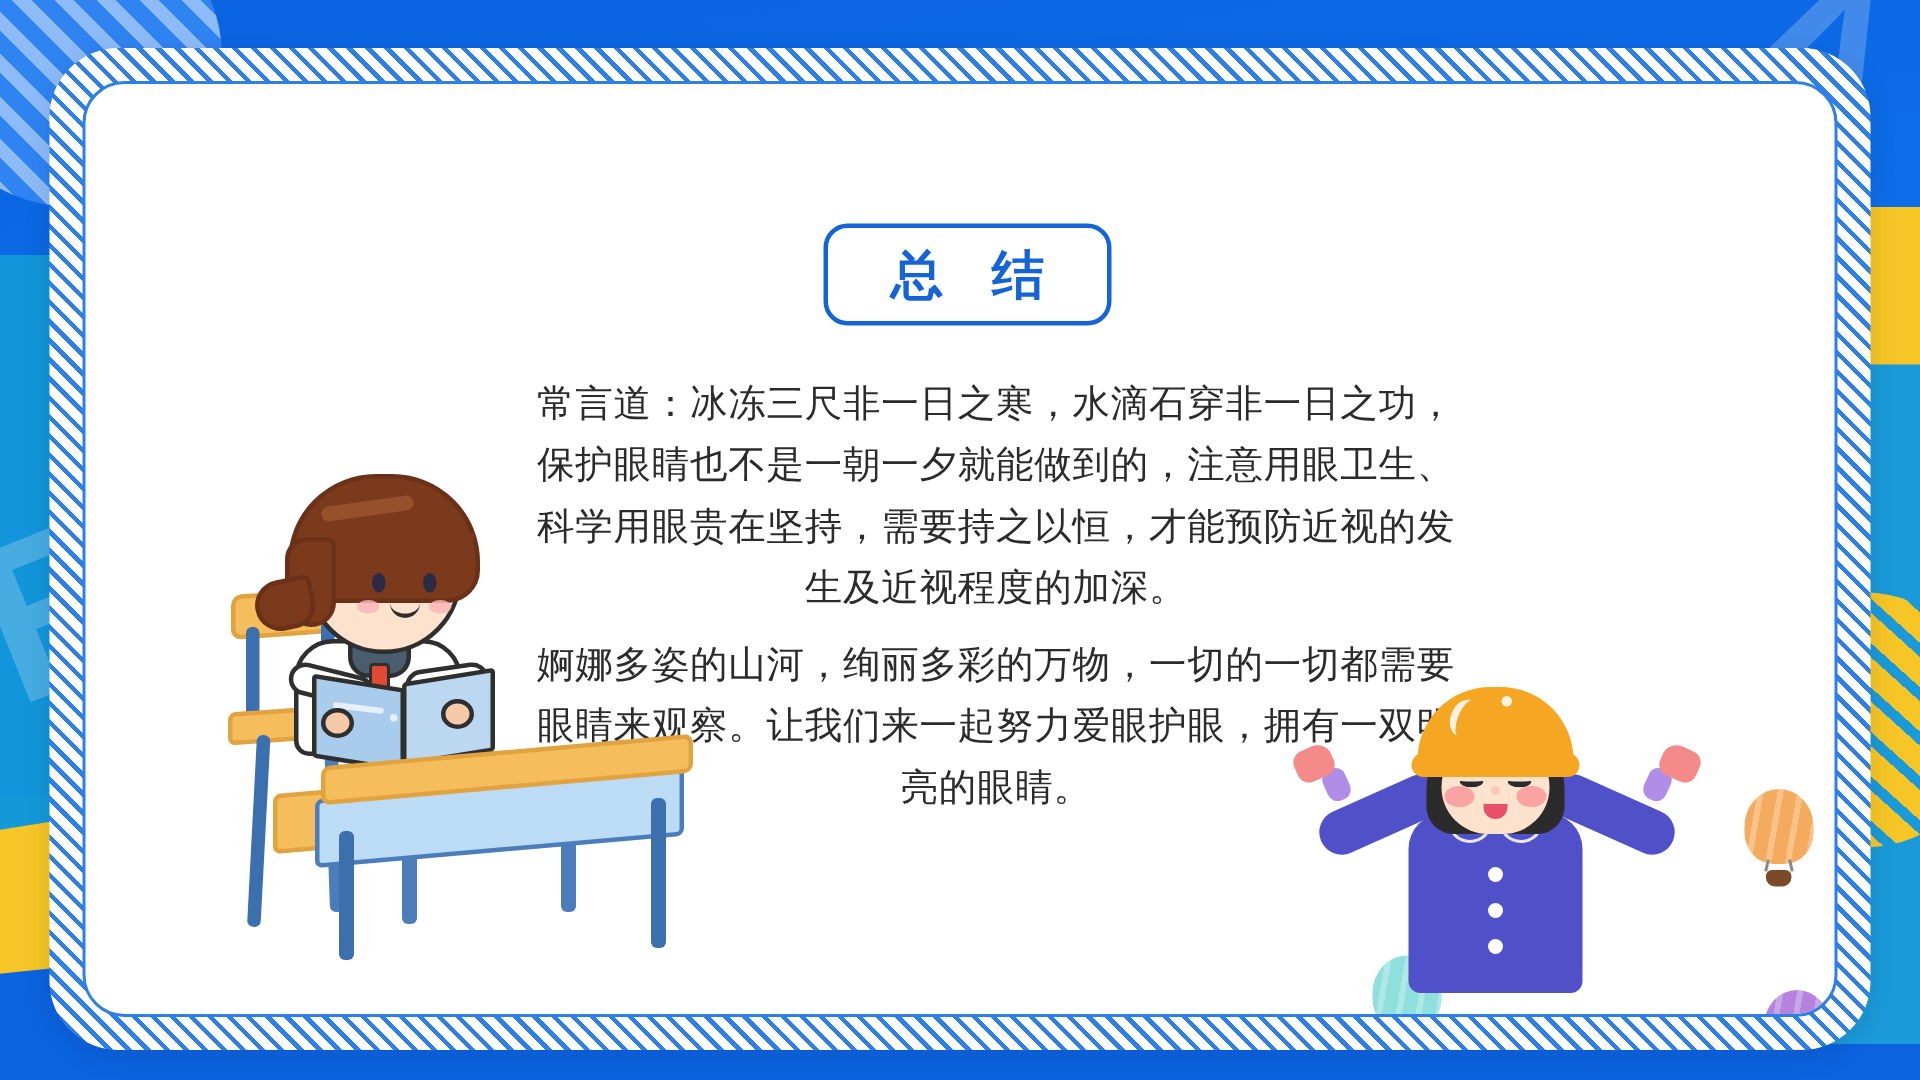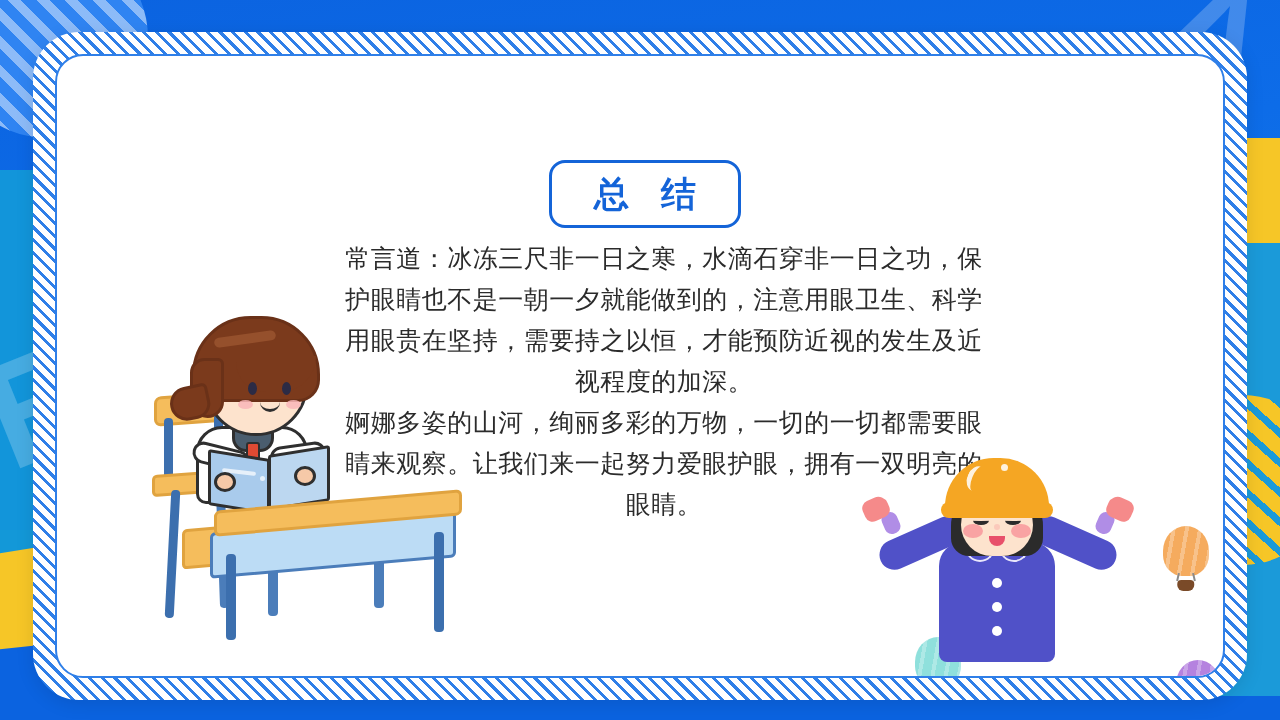--- a/index.html
+++ b/index.html
@@ -115,21 +115,21 @@
     width: 100%; height: 100%;
     background: #ffffff;
     border: 2px solid #2f7fe8;
     border-radius: 28px;
     overflow: hidden;
   }
 
   
   #title-box {
     position: absolute;
-    left: 492px; top: 104px;
+    left: 492px; top: 93px;
     width: 192px; height: 68px;
     border: 3px solid #1464d8;
     border-radius: 16px;
     display: flex;
     align-items: center;
     justify-content: center;
   }
   #title-text {
     font-family: "DejaVu Sans", "Liberation Sans", sans-serif;
     font-size: 35px;
@@ -144,21 +144,21 @@
     position: absolute;
     left: 284px; top: 182px;
     width: 646px;
     text-align: center;
     font-family: "DejaVu Sans", "Liberation Sans", sans-serif;
     font-size: 25px;
     line-height: 41px;
     color: #2b2b2b;
     letter-spacing: .5px;
   }
-  #body-text p { margin: 0; }
+  #body-text p { margin: 10px; }
 
   
   #desk-scene {
     position: absolute;
     left: 95px; top: 258px;
     width: 310px; height: 340px;
   }
   .dk { position: absolute; }
 
   

